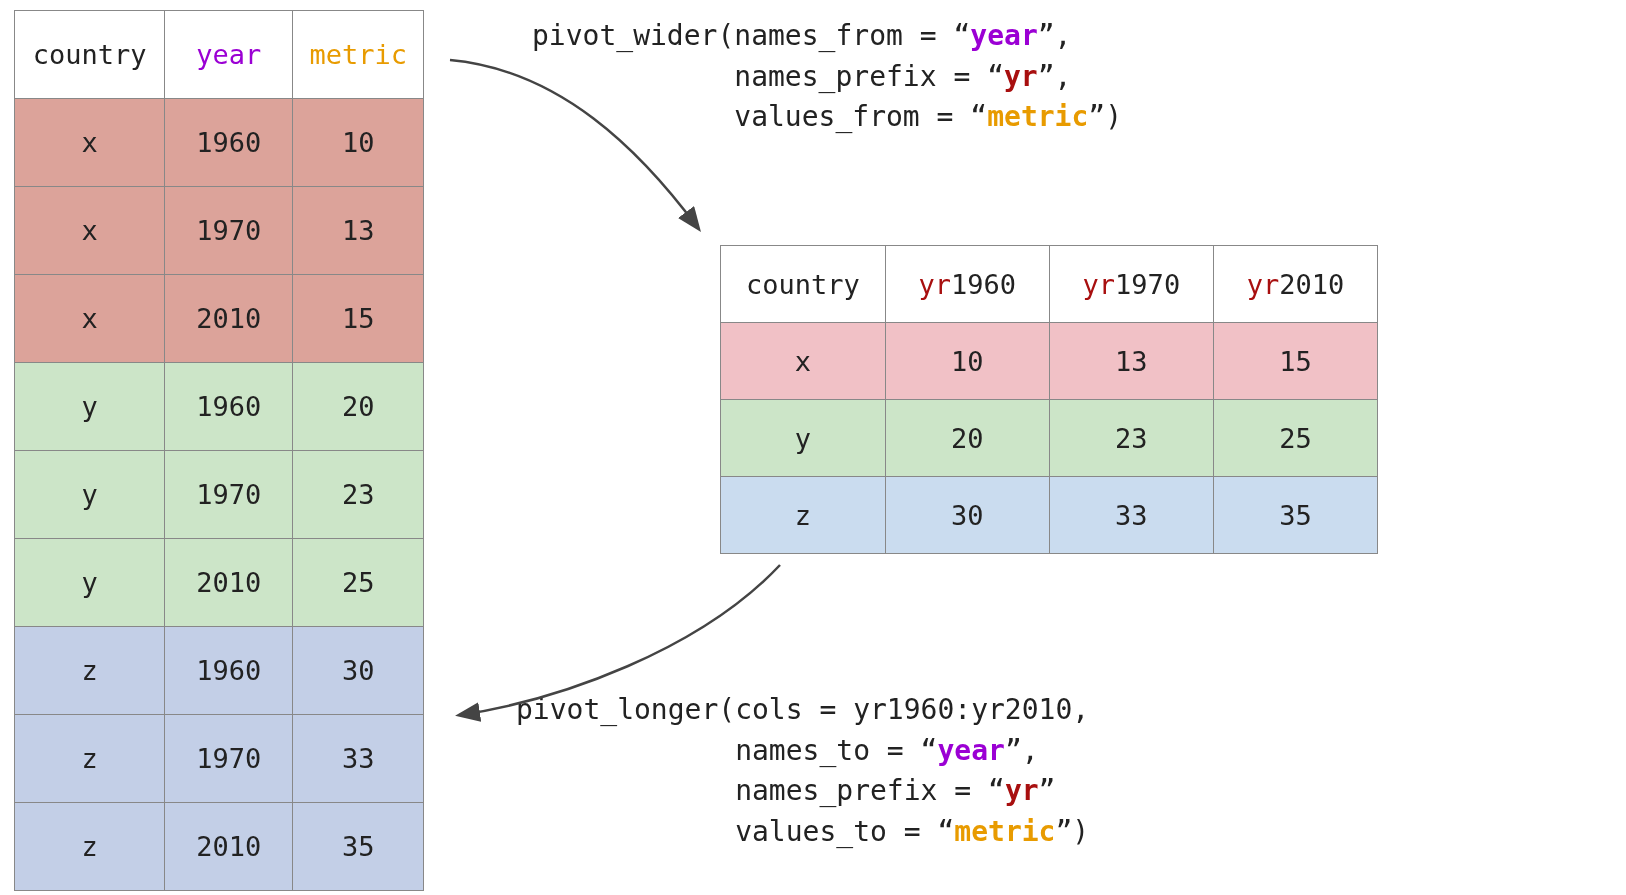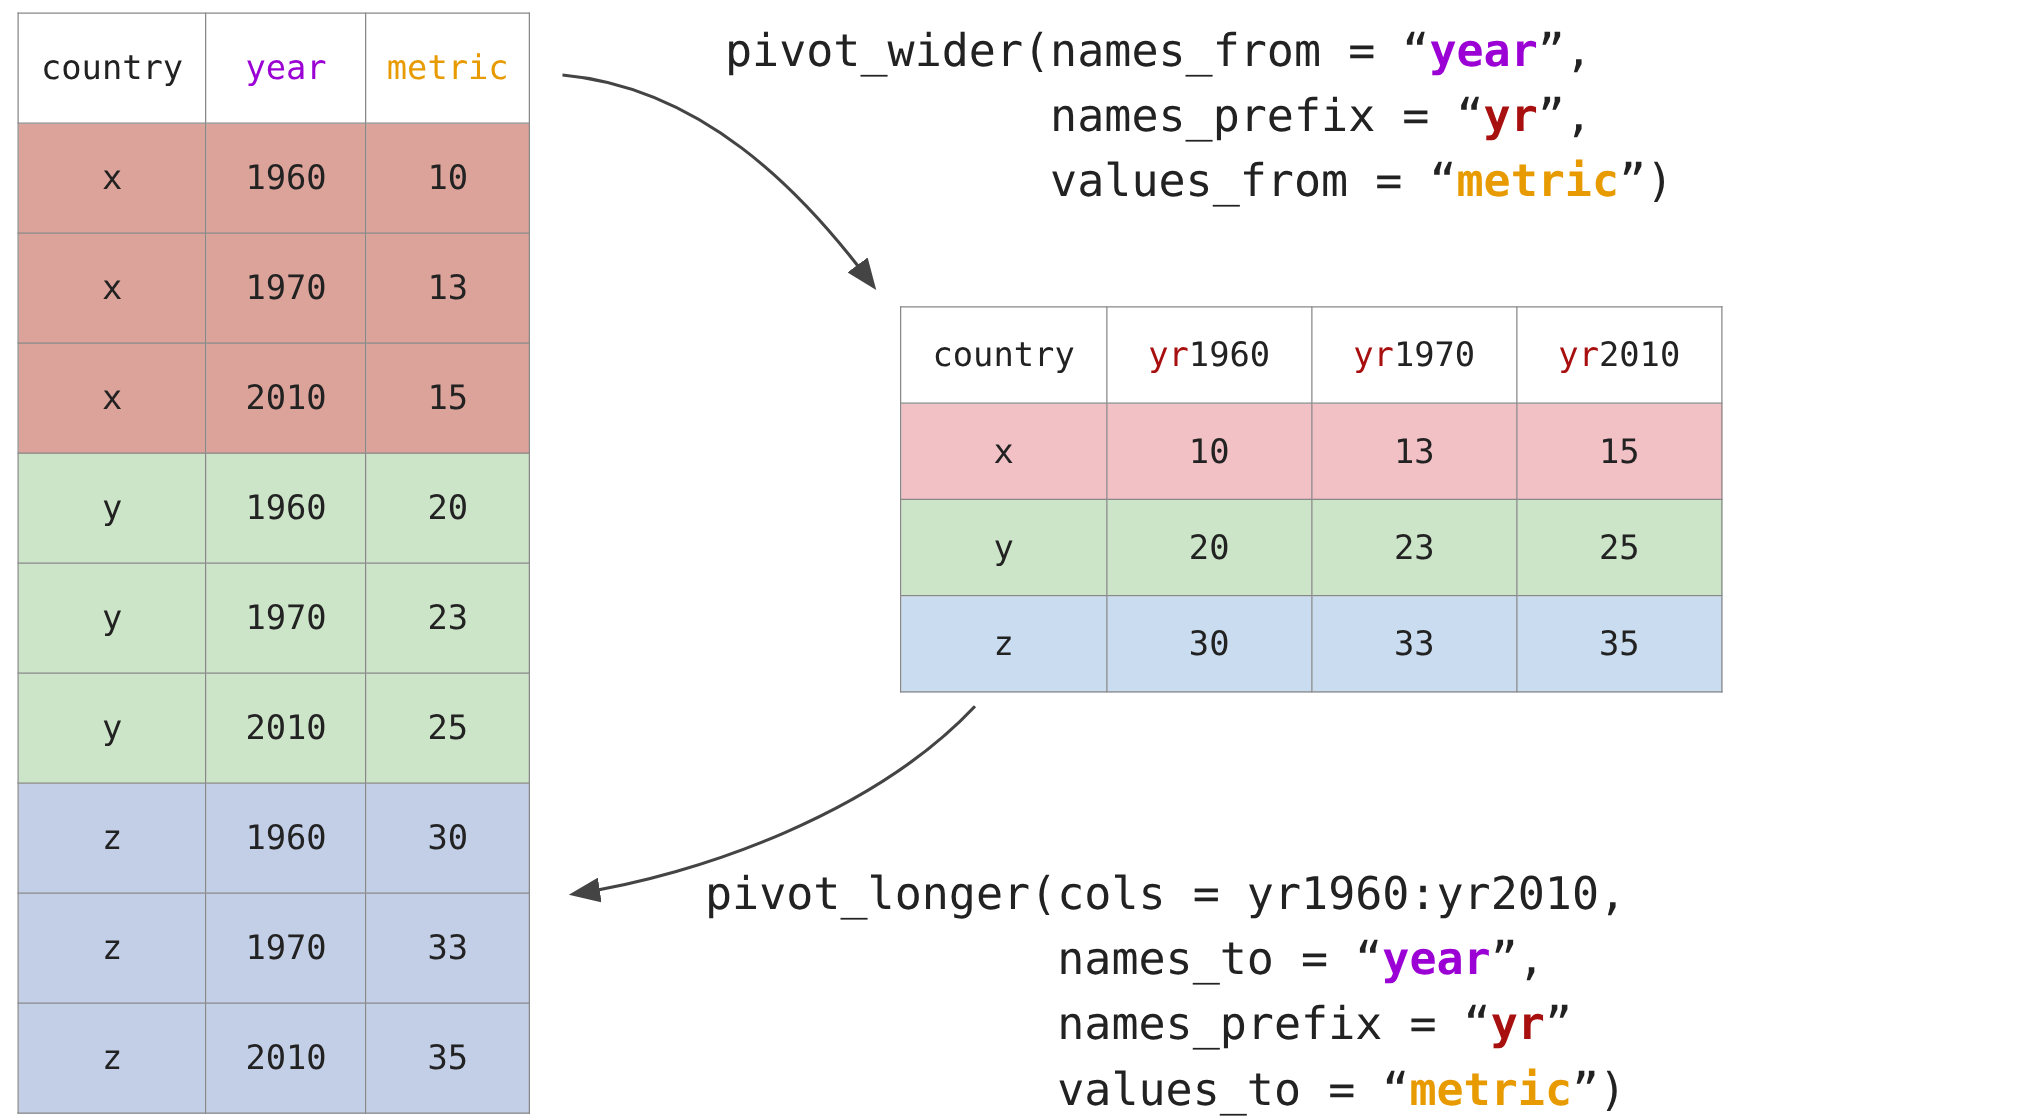--- a/index.html
+++ b/index.html
@@ -67,25 +67,24 @@
   .wide-x td { background: #f1c1c6; }
   .wide-y td { background: #cce5c8; }
   .wide-z td { background: #cadcef; }
 
   .yr-pref { color: #a80f0f; }
 
   
   .code {
     position: absolute;
     font-family: "DejaVu Sans Mono", "Menlo", "Consolas", monospace;
-    font-size: 36px;
+    font-size: 28px;
     line-height: 1.45;
     white-space: pre;
     color: #222;
-    margin-left: 48px;
   }
   .code1 { left: 532px; top: 16px; }
   .code2 { left: 516px; top: 690px; }
 
   .kw-year   { color: #9b00d4; font-weight: bold; }
   .kw-metric { color: #e89b00; font-weight: bold; }
   .kw-yr     { color: #a80f0f; font-weight: bold; }
 
   
   svg.arrows {

